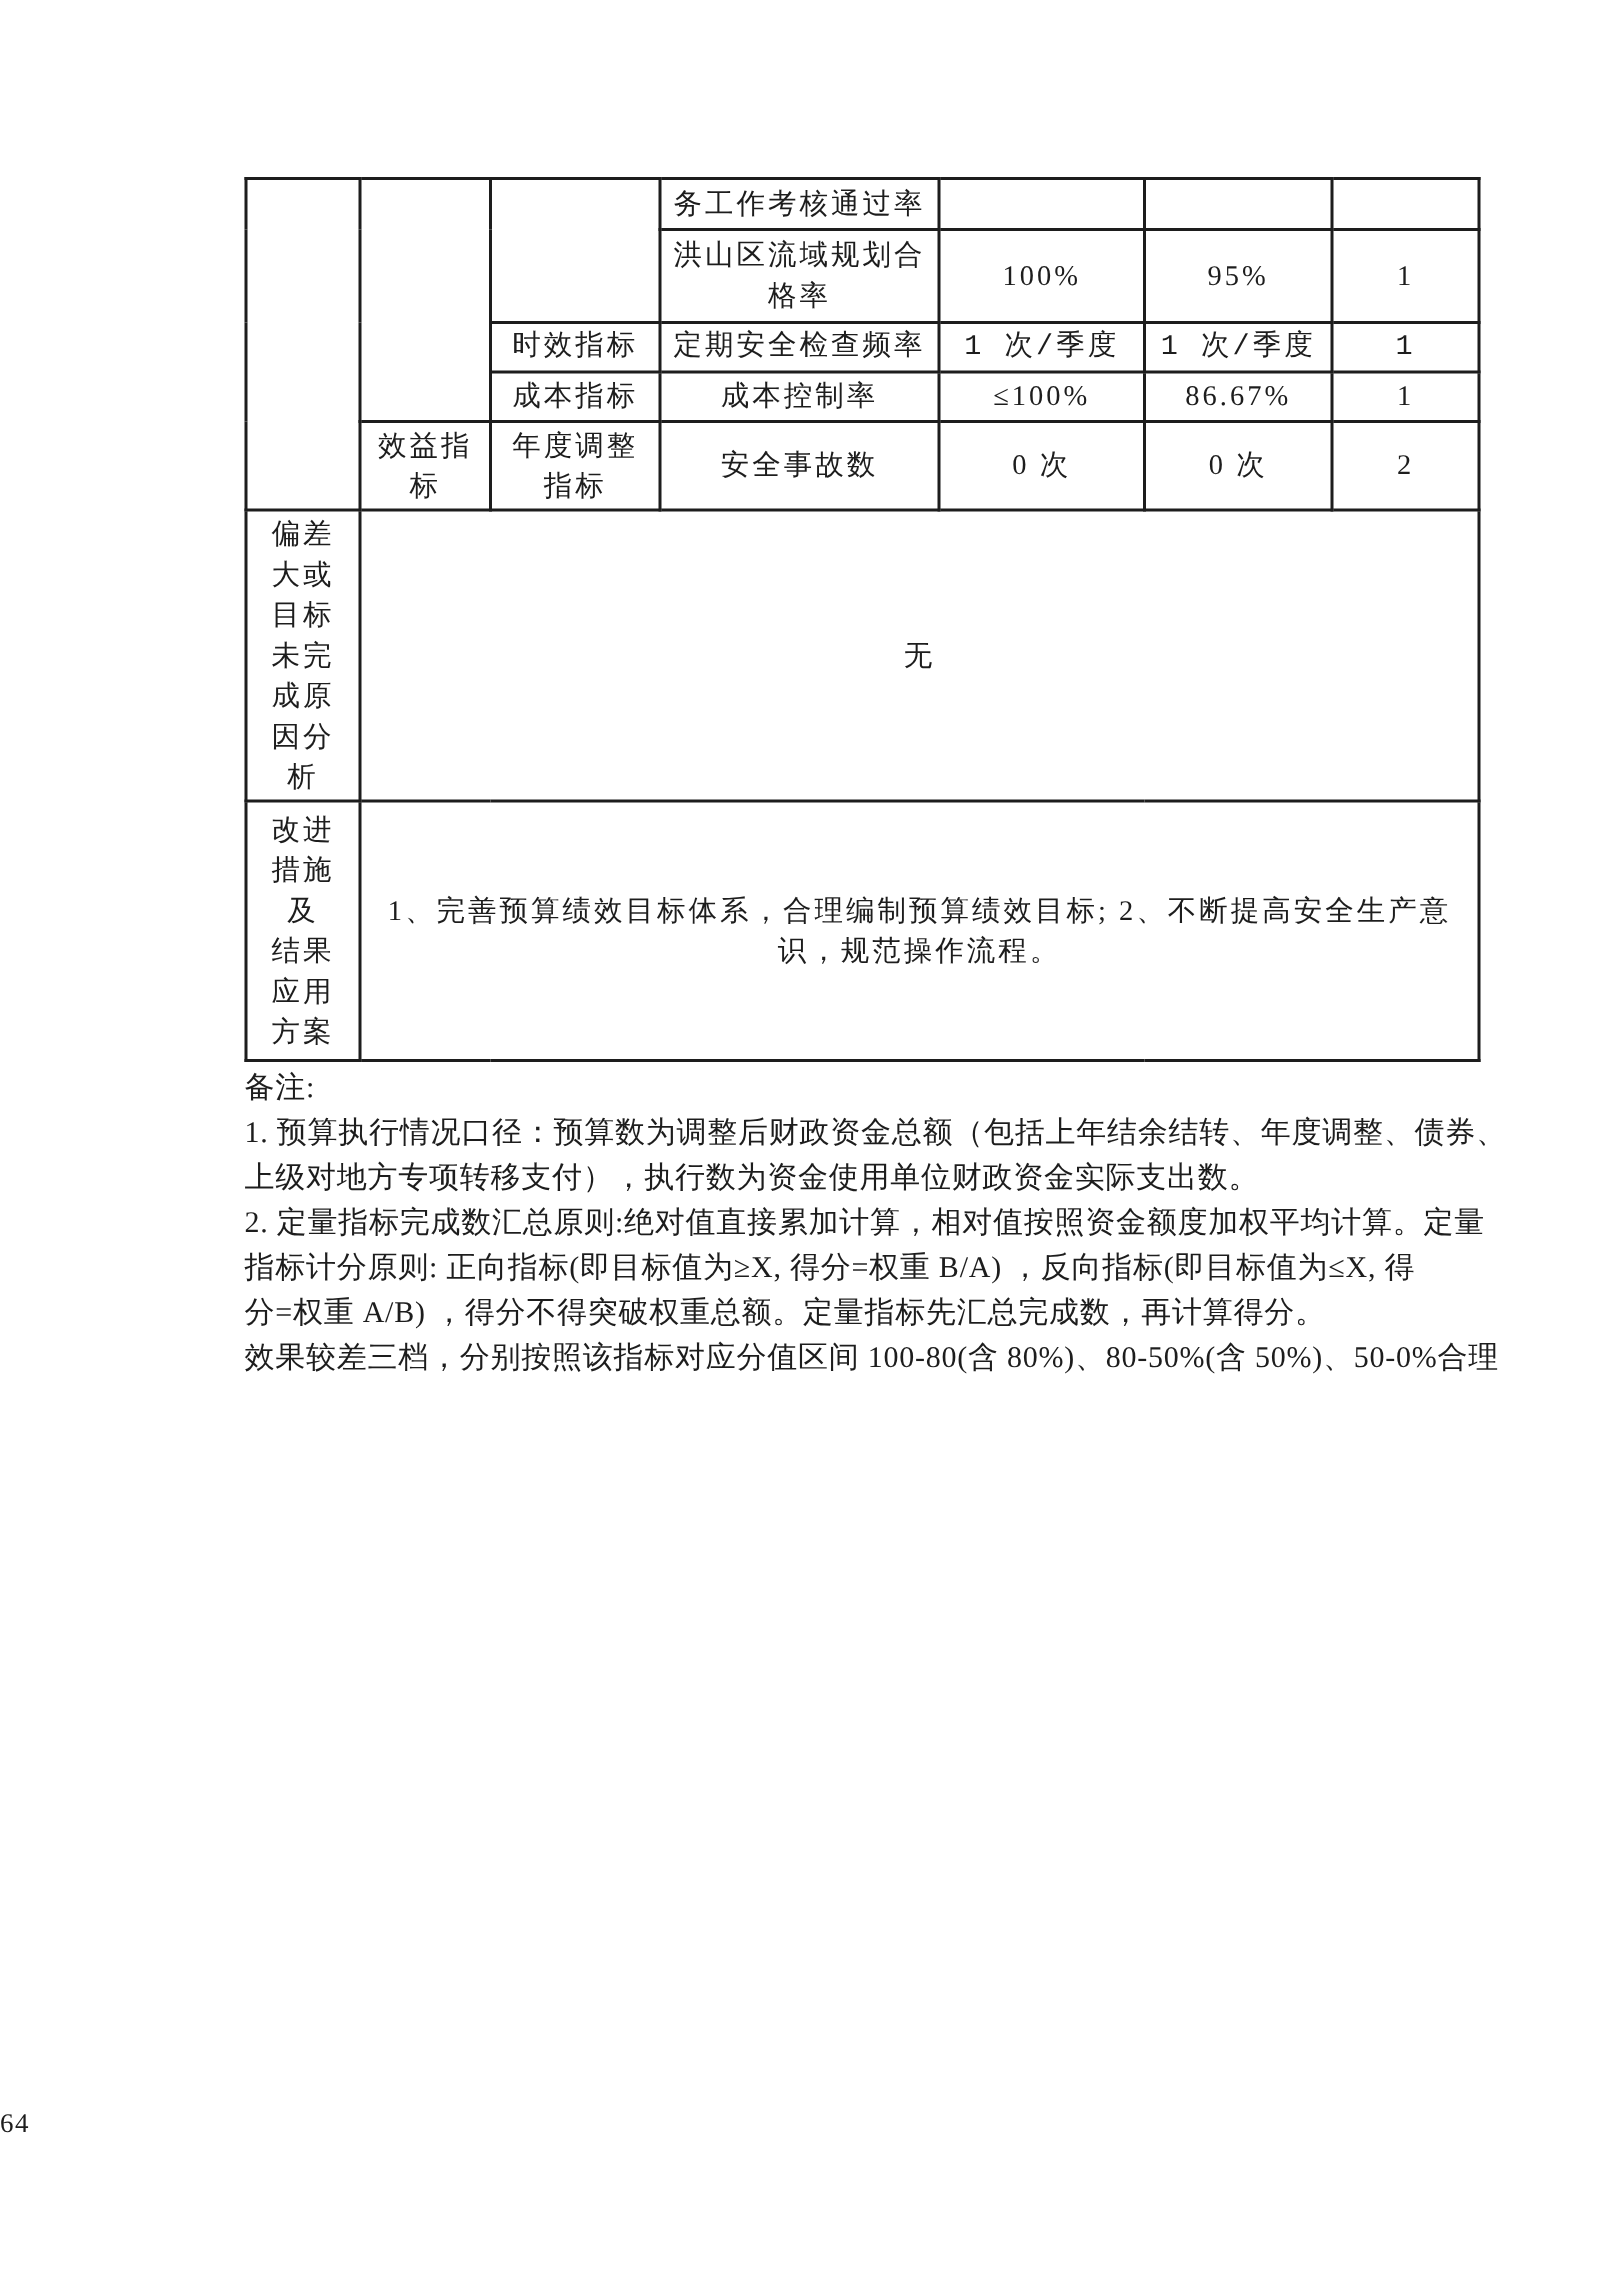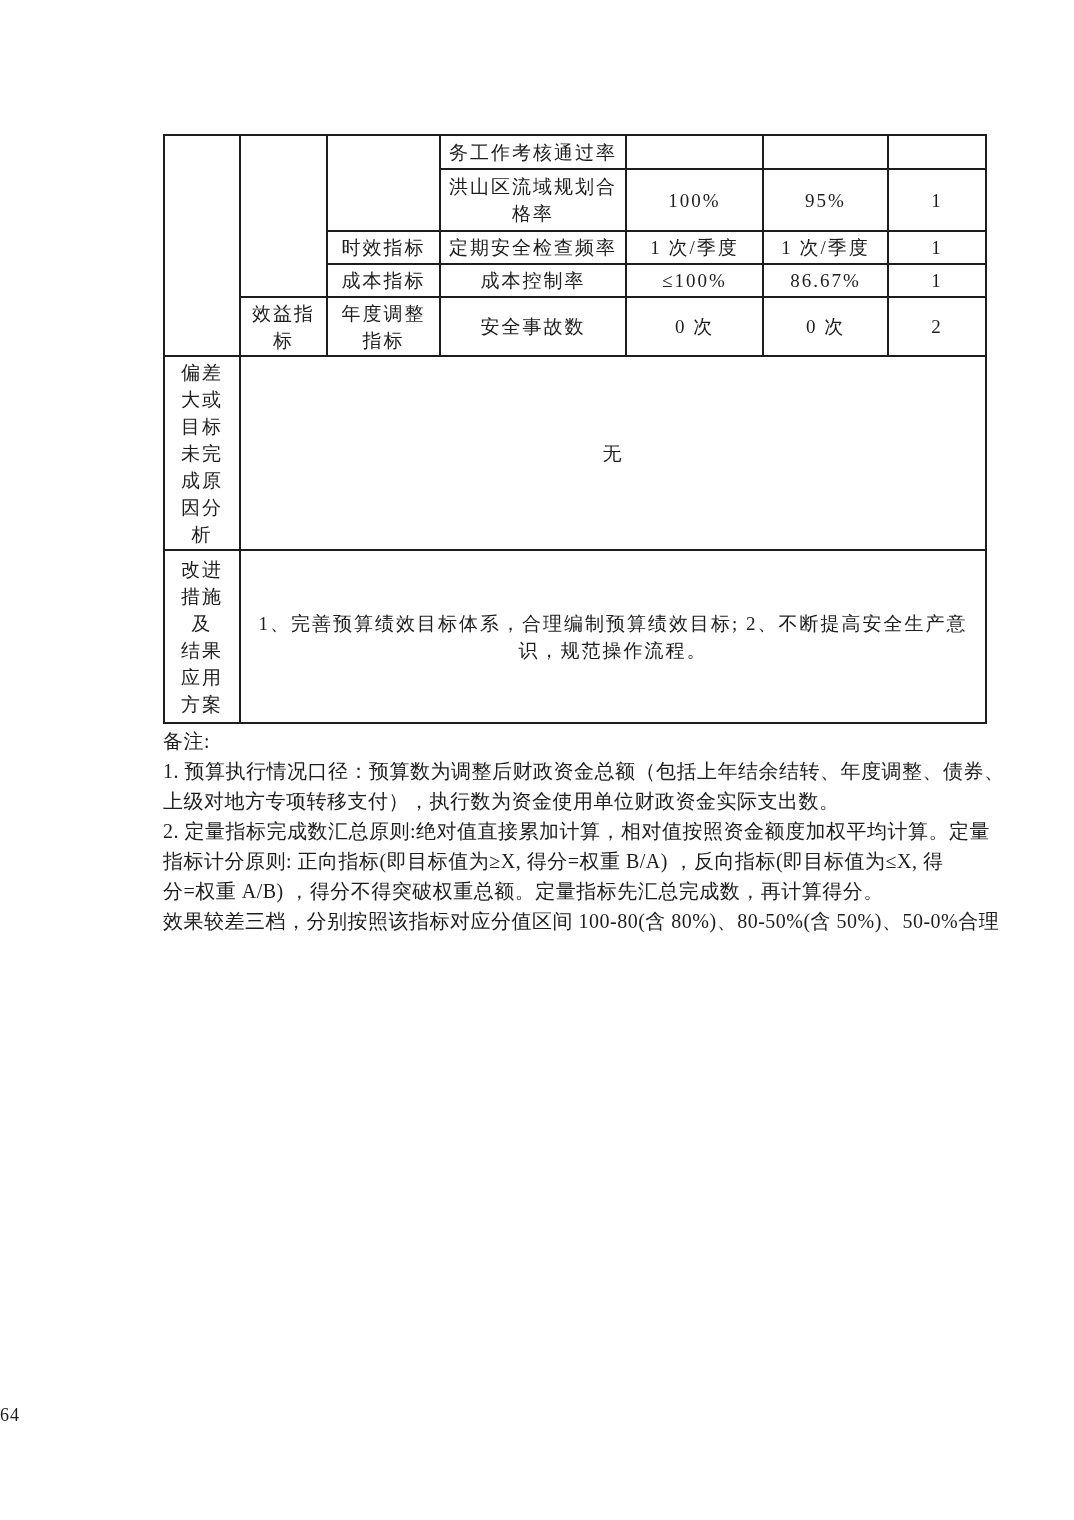--- a/index.html
+++ b/index.html
@@ -14,40 +14,40 @@
     background: #ffffff;
     font-family: "Liberation Serif", "DejaVu Serif", serif;
     color: #1d1d1d;
     overflow: hidden;
   }
 
   
   table.report {
     position: absolute;
     left: 163px;
-    top: 134px;
+    top: 118px;
     width: 822px;
     border-collapse: collapse;
     table-layout: fixed;
     padding-left: 13px;
   }
   table.report td {
     border: 2px solid #1d1d1d;
     text-align: center;
     vertical-align: middle;
     font-size: 19px;
     line-height: 27px;
     letter-spacing: 2px;
     white-space: pre-line;
     padding: 0;
     overflow: hidden;
   }
   tr.r1 { height: 34px; }
   tr.r2 { height: 62px; margin-top: 22px; }
-  tr.r3 { height: 33px; }
+  tr.r3 { height: 33px; font-family: Liberation Mono, monospace; }
   tr.r4 { height: 33px; }
   tr.r5 { height: 59px; margin-top: 24px; }
   tr.r6 { height: 194px; }
   tr.r7 { height: 173px; margin-top: 32px; }
 
   td.type-cell { letter-spacing: 4px; }
   td.label-col {
     letter-spacing: 6px;
     line-height: 28px;
   }
@@ -55,21 +55,21 @@
     text-align: left;
     padding: 8px 14px;
     letter-spacing: 1px;
     line-height: 35px;
   }
 
   
   .notes {
     position: absolute;
     left: 163px;
-    top: 726px;
+    top: 710px;
     width: 840px;
     font-size: 20px;
     line-height: 30px;
     letter-spacing: 0.5px;
   }
   .notes .note-line { white-space: nowrap; }
 
   
   .page-number {
     position: absolute;

